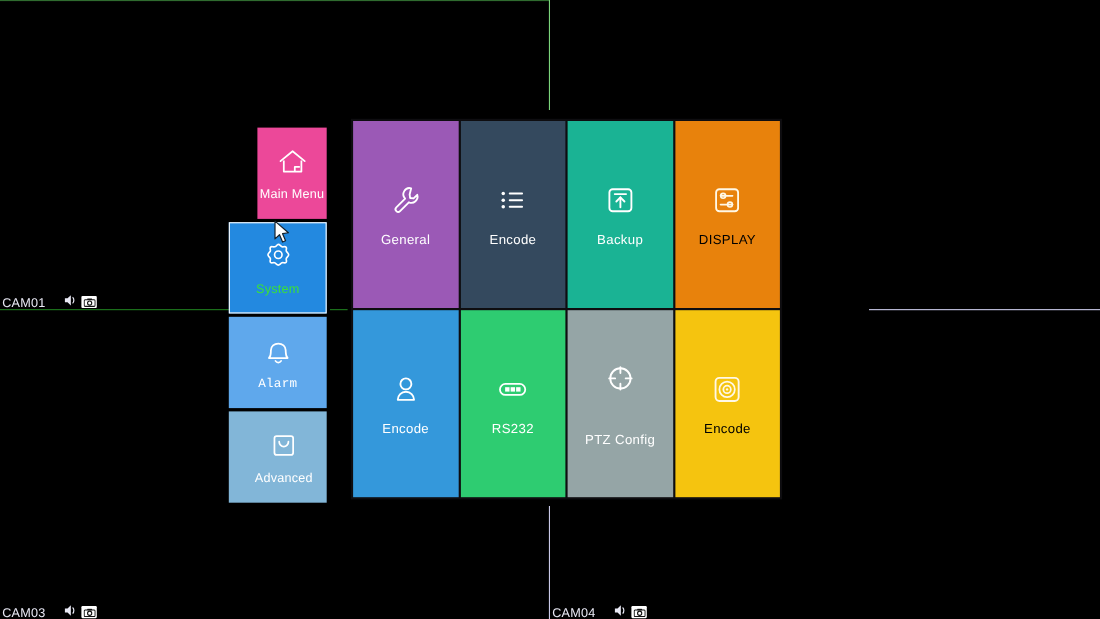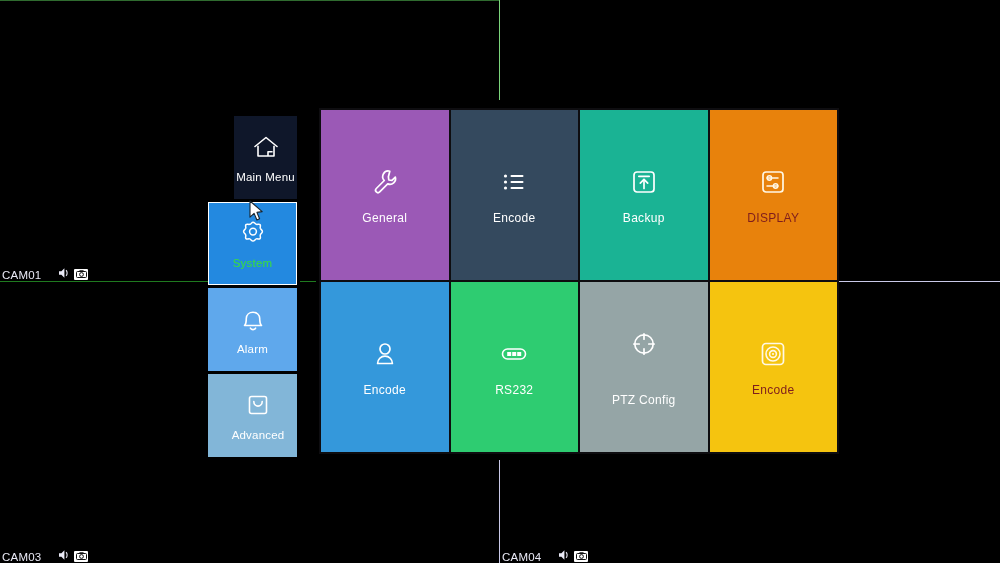--- a/index.html
+++ b/index.html
@@ -61,42 +61,42 @@
   .cat-tile .cat-label {
     font-size:11.5px; color:#ffffff; letter-spacing:.2px;
   }
   .cat-tile.selected { border:1px solid #ffffff; }
   .cat-tile.selected .cat-label { color:#3ae03a; }
   .cat-icon { width:30px; height:30px; display:block; }
 
   
   #grid-panel {
     position:absolute; left:319px; top:108px;
-    width:520px; height:346px;
+    width:392px; height:346px;
     background:#0e0d10;
     padding:2px;
     display:grid;
     grid-template-columns:repeat(4, 1fr);
     grid-template-rows:repeat(2, 1fr);
     gap:2px;
   }
   .grid-tile {
     position:relative;
     display:flex; flex-direction:column;
     align-items:center; justify-content:center;
     cursor:pointer;
   }
   .grid-tile .tile-icon {
     width:34px; height:34px; display:block;
     margin-bottom:12px;
   }
   .grid-tile .tile-label {
     font-size:12px; color:#ffffff; letter-spacing:.3px;
   }
-  .grid-tile.tile-warm .tile-label { color:#7f1d1d; }
+  .grid-tile.tile-warm .tile-label { color:#000000; }
 
   
   #cursor {
     position:absolute; left:249px; top:200px;
     width:15px; height:22px;
     pointer-events:none;
   }
 </style>
 </head>
 <body>
@@ -162,42 +162,42 @@
           <rect x="0.5" y="1.5" width="10" height="6" rx="1" fill="none" stroke="#111" stroke-width="1"></rect>
           <circle cx="5.5" cy="4.5" r="1.9" fill="none" stroke="#111" stroke-width="1"></circle>
           <rect x="3.3" y="0.3" width="4.4" height="1.4" rx=".4" fill="#111"></rect>
         </svg>
       </span>
     </span>
   </div>
 
   <div id="left-col">
 
-    <div class="cat-tile" style="background:#0f172a;margin-left:26px;">
+    <div class="cat-tile" style="background:#ec4899;margin-left:26px;">
       <span class="cat-icon">
         <svg width="30" height="30" viewBox="0 0 30 30">
           <path d="M4 14.5 15 5.5l11 9" fill="none" stroke="#fff" stroke-width="1.6" stroke-linecap="round" stroke-linejoin="round"></path>
           <path d="M7 13.8V24h16V13.8" fill="none" stroke="#fff" stroke-width="1.6" stroke-linejoin="round"></path>
           <path d="M17 24v-4.2h4.6" fill="none" stroke="#fff" stroke-width="1.6" stroke-linejoin="round"></path>
         </svg>
       </span>
       <span class="cat-label">Main Menu</span>
     </div>
 
     <div class="cat-tile selected" style="background:#2389e0;">
       <span class="cat-icon">
         <svg width="30" height="30" viewBox="0 0 30 30">
           <path d="M15 4.2c1.5 0 2 1.6 3.3 2.1 1.4.5 2.6-.8 3.7.3 1.1 1.1-.2 2.3.3 3.7.5 1.3 2.1 1.8 2.1 3.3 0 1.5-1.6 2-2.1 3.3-.5 1.4.8 2.6-.3 3.7-1.1 1.1-2.3-.2-3.7.3-1.3.5-1.8 2.1-3.3 2.1-1.5 0-2-1.6-3.3-2.1-1.4-.5-2.6.8-3.7-.3-1.1-1.1.2-2.3-.3-3.7C7.2 15.6 5.6 15.1 5.6 13.6c0-1.5 1.6-2 2.1-3.3.5-1.4-.8-2.6.3-3.7 1.1-1.1 2.3.2 3.7-.3C13 6.8 13.5 4.2 15 4.2z" fill="none" stroke="#fff" stroke-width="1.5" stroke-linejoin="round"></path>
           <circle cx="15" cy="13.6" r="3.4" fill="none" stroke="#fff" stroke-width="1.5"></circle>
         </svg>
       </span>
       <span class="cat-label">System</span>
     </div>
 
-    <div class="cat-tile" style="background:#5fa8ec;">
+    <div class="cat-tile" style="background:#5fa8ec;font-family:Liberation Mono, monospace;">
       <span class="cat-icon">
         <svg width="30" height="30" viewBox="0 0 30 30">
           <path d="M6.5 21.5c2-1.6 1.6-4.2 1.8-7.2.2-3.3 2.8-6 6.7-6s6.5 2.7 6.7 6c.2 3 -.2 5.6 1.8 7.2z" fill="none" stroke="#fff" stroke-width="1.6" stroke-linejoin="round"></path>
           <path d="M12.4 24.1c.6 1 1.6 1.5 2.6 1.5s2-.5 2.6-1.5" fill="none" stroke="#fff" stroke-width="1.6" stroke-linecap="round"></path>
         </svg>
       </span>
       <span class="cat-label">Alarm</span>
     </div>
 
     <div class="cat-tile" style="background:#82b6d8;padding-left:11px;">

